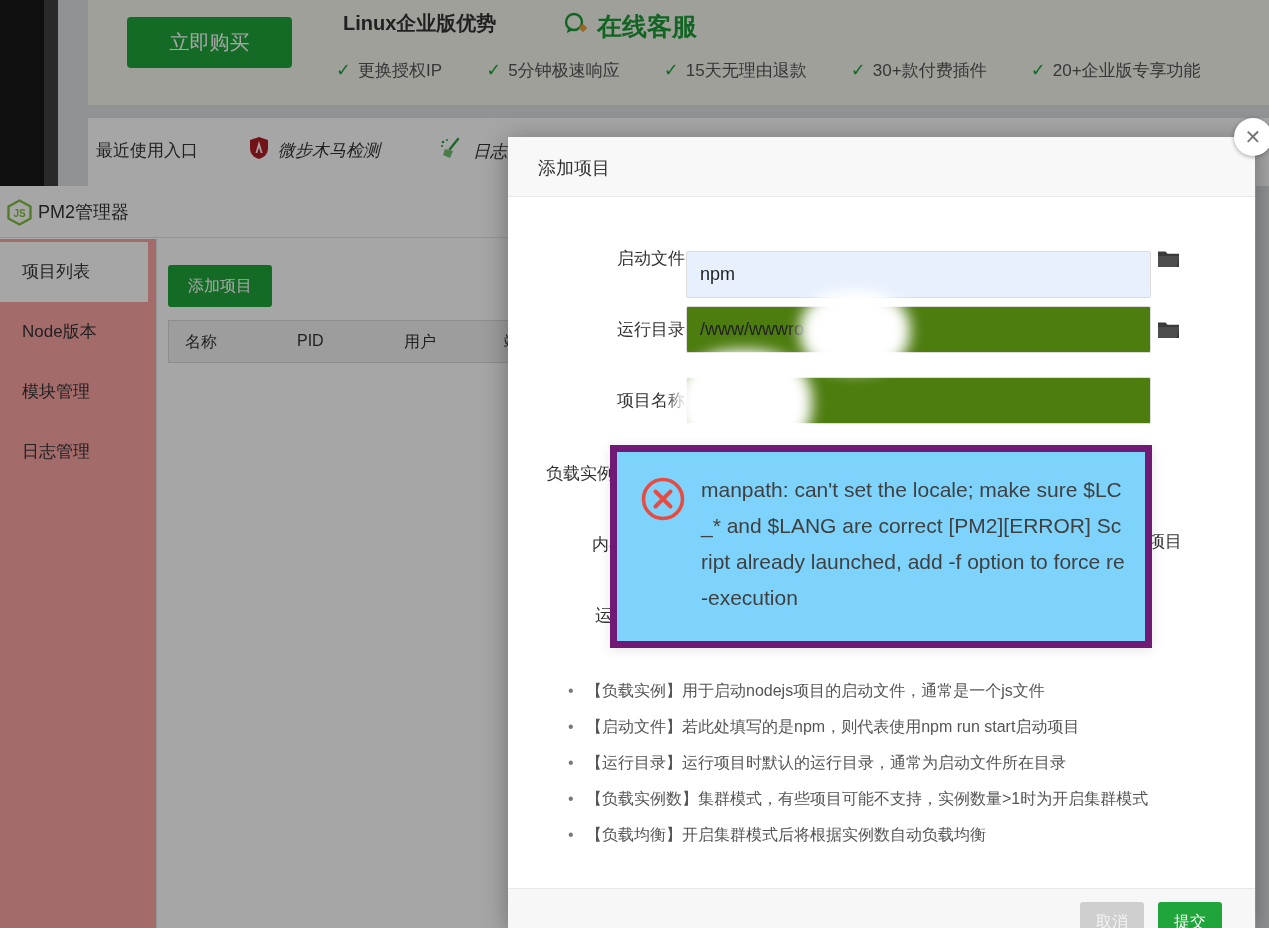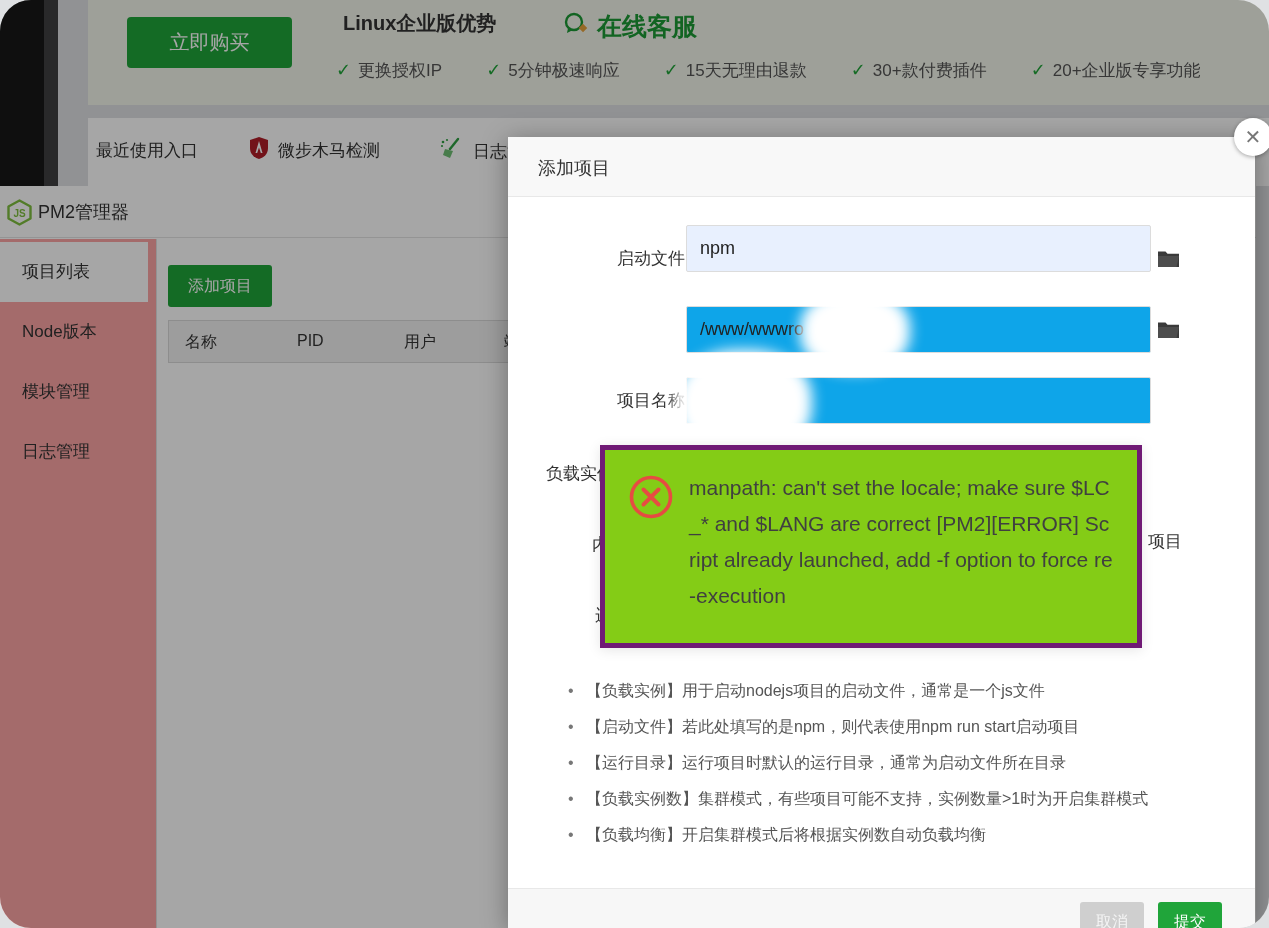--- a/index.html
+++ b/index.html
@@ -1,35 +1,35 @@
 <!DOCTYPE html>
 <html><head>
 <meta charset="utf-8">
 <style>
   * { margin:0; padding:0; box-sizing:border-box; }
   html,body { width:1269px; height:928px; overflow:hidden; background:#dfe1e3;
               font-family:"Liberation Sans","DejaVu Sans",sans-serif; }
   .abs { position:absolute; }
-  #stage { position:relative; width:1269px; height:928px; overflow:hidden;border-radius:31px; }
+  #stage { position:relative; width:1269px; height:928px; overflow:hidden; }
 
   
   #nav-strip-1 { left:0; top:0; width:44px; height:186px; background:#181818; }
   #nav-strip-2 { left:44px; top:0; width:14px; height:186px; background:#3f3f41; }
 
   #promo-banner { left:88px; top:0; width:1181px; height:105px; background:#f3f6ec; }
   .buy-btn { left:39px; top:17px; width:165px; height:51px; background:#20a53a; color:#fff;
              font-size:20px; border:none; border-radius:4px; cursor:pointer; }
   .banner-title { left:255px; top:10px; font-size:20px; font-weight:bold; color:#333; }
   .support { left:475px; top:10px; font-size:25px; font-weight:bold; color:#1d9a35; display:flex; align-items:center; gap:8px; }
   .feature-row { left:248px; top:59px; display:flex; gap:44px; font-size:17px; color:#555; }
   .feature-row .chk { color:#21a539; font-weight:bold; margin-right:7px; font-size:18px; }
 
   #recent-card { left:88px; top:118px; width:1181px; height:68px; background:#ffffff; }
   .recent-label { left:8px; top:21px; font-size:17px; color:#333; }
-  .recent-item { top:18px; font-size:17px; color:#333; display:flex; align-items:center; gap:9px; }
+  .recent-item { top:18px; font-size:17px; color:#333; display:flex; align-items:center; gap:9px;font-style:italic; }
 
   
   #pm2-dialog { left:0; top:186px; width:1256px; height:742px; background:#fff; }
   .pm2-header { left:0; top:0; width:1256px; height:52px; border-bottom:1px solid #e3e3e3; }
   .pm2-title { left:38px; top:14px; font-size:18px; color:#333; }
   .pm2-sidebar { left:0; top:53px; width:157px; height:689px; background:#fca5a5; border-right:1px solid #e2e2e2; }
   .pm2-side-item { left:0; width:148px; height:60px; line-height:60px; padding-left:22px; font-size:17px; color:#333; cursor:pointer; }
   .pm2-side-item.sel { background:#ffffff; }
   .pm2-add-btn { left:168px; top:79px; width:104px; height:42px; background:#20a53a; color:#fff;
                  border:none; border-radius:3px; font-size:16px; cursor:pointer; }
@@ -43,30 +43,30 @@
   #modal { left:508px; top:137px; width:747px; height:791px; background:#fff;
            box-shadow:0 4px 24px rgba(0,0,0,0.35); }
   .modal-header { left:0; top:0; width:747px; height:60px; background:#f8f8f8; border-bottom:1px solid #e8e8e8; }
   .modal-title { left:30px; top:19px; font-size:18px; color:#333; }
   .modal-close { left:726px; top:-19px; width:38px; height:38px; border-radius:50%; background:#fff;
                  color:#777; font-size:20px; font-weight:bold; text-align:center; line-height:38px;
                  cursor:pointer; box-shadow:0 1px 4px rgba(0,0,0,0.35); }
 
   .fld-label { width:148px; height:47px; line-height:47px; text-align:right; font-size:17px; color:#333;margin-left:29px; }
   .fld-input { left:178px; width:465px; height:47px; border:1px solid #dcdcdc; border-radius:2px;
-               padding-left:13px; font-size:18px; color:#222; background:#0ea5e9;
+               padding-left:13px; font-size:18px; color:#222; background:#4d7c0f;
                font-family:"Liberation Sans","DejaVu Sans",sans-serif; }
   .fld-input.hl { background:#e8f0fe; }
   .folder-btn { left:646px; width:28px; height:47px; display:flex; align-items:center; justify-content:center; cursor:pointer; }
 
   .free-label { font-size:17px; color:#333;text-align:right; }
   .blur-blob { background:#fff; filter:blur(7px); border-radius:45%; }
 
-  #toast { left:92px; top:308px; width:542px; height:203px; background:#84cc16;
-           border:5px solid #701a75; box-shadow:0 2px 12px rgba(0,0,0,0.10); }
+  #toast { left:102px; top:308px; width:542px; height:203px; background:#7dd3fc;
+           border:7px solid #701a75; box-shadow:0 2px 12px rgba(0,0,0,0.10); }
   .toast-icon { left:23px; top:24px; }
   .toast-msg { left:84px; top:20px; width:424px; font-size:21px; line-height:36px; color:#404040;
                word-break:break-all; }
 
   .tips { left:50px; top:536px; width:660px; }
   .tip { position:relative; padding-left:28px; height:36px; line-height:36px; font-size:16px; color:#555; white-space:nowrap; }
   .tip::before { content:"•"; position:absolute; left:10px; color:#777; }
 
   .modal-footer { left:0; top:751px; width:747px; height:60px; background:#f7f7f7; border-top:1px solid #e8e8e8; }
   .btn-cancel { left:572px; top:765px; width:64px; height:40px; background:#cfcfcf; color:#f4f4f4;
@@ -156,28 +156,29 @@
 
   <div id="dim-overlay" class="abs"></div>
 
   <div id="modal" class="abs">
     <div class="abs modal-header">
       <span class="abs modal-title">添加项目</span>
     </div>
     <div class="abs modal-close">✕</div>
 
     <div class="abs fld-label" style="top:98px;">启动文件</div>
-    <input class="abs fld-input hl" style="top: 88px;" value="npm">
+    <input class="abs fld-input hl" style="top: 114px;" value="npm">
     <div class="abs folder-btn" style="top:98px;">
       <svg width="23" height="19" viewBox="0 0 23 19">
           <path d="M1 2.5 H8.5 L10.5 4.8 H22 V18 H1 Z" fill="#3a3a3a"></path>
           <path d="M1 7 H22 L19.5 18 H1 Z" fill="#4d4d4d"></path>
         </svg>
     </div>
 
+    <div class="abs fld-label" style="top:169px;">运行目录</div>
     <input class="abs fld-input" style="top: 169px;" value="/www/wwwro">
     <div class="abs folder-btn" style="top:169px;">
       <svg width="23" height="19" viewBox="0 0 23 19">
           <path d="M1 2.5 H8.5 L10.5 4.8 H22 V18 H1 Z" fill="#3a3a3a"></path>
           <path d="M1 7 H22 L19.5 18 H1 Z" fill="#4d4d4d"></path>
         </svg>
     </div>
 
     <div class="abs fld-label" style="top:240px;">项目名称</div>
     <input class="abs fld-input" style="top: 240px;" value="">

